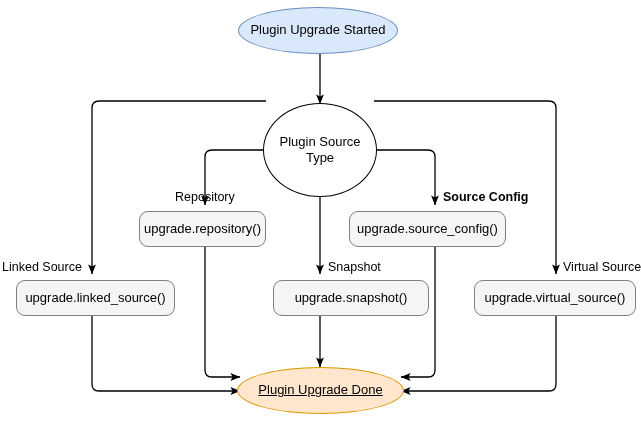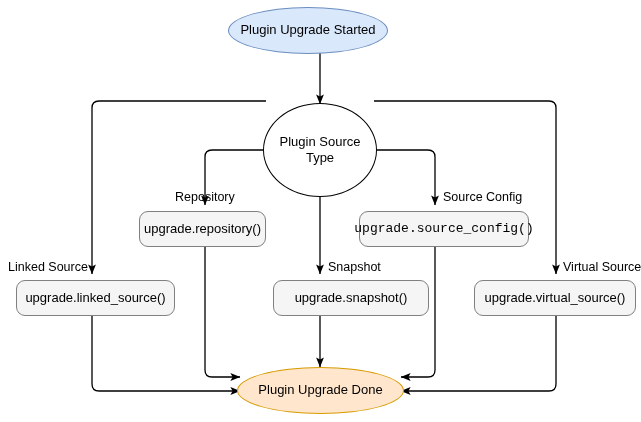--- a/index.html
+++ b/index.html
@@ -98,56 +98,56 @@
       <path d="M 435,244 L 435,370 Q 435,377 428,377 L 401,377" marker-end="url(#arrow)"></path>
 
       <path d="M 92,315 L 92,384 Q 92,391 99,391 L 240,391" marker-end="url(#arrow)"></path>
 
       <path d="M 320,315 L 320,367" marker-end="url(#arrow)"></path>
 
       <path d="M 556,315 L 556,384 Q 556,391 549,391 L 401,391" marker-end="url(#arrow)"></path>
     </g>
   </svg>
 
-  <div class="node node-start" style="left:228px; top:7px; width:160px; height:47px;">
+  <div class="node node-start" style="left:238px; top:7px; width:160px; height:47px;">
     <span>Plugin Upgrade Started</span>
   </div>
 
   <div class="node node-decision" style="left:263px; top:103px; width:114px; height:94px; flex-direction:column;">
     <span>Plugin Source</span>
     <span>Type</span>
   </div>
 
   <div class="node node-proc" style="left:139px; top:211px; width:127px; height:34px;">
     <span>upgrade.repository()</span>
   </div>
 
-  <div class="node node-proc" style="left:359px; top:211px; width:170px; height:34px;font-family:Liberation Mono, monospace;">
+  <div class="node node-proc" style="left:349px; top:211px; width:157px; height:34px;">
     <span>upgrade.source_config()</span>
   </div>
 
   <div class="node node-proc" style="left:16px; top:280px; width:159px; height:33px;">
     <span>upgrade.linked_source()</span>
   </div>
 
   <div class="node node-proc" style="left:241px; top:280px; width:156px; height:35px;margin-left:32px;">
     <span>upgrade.snapshot()</span>
   </div>
 
   <div class="node node-proc" style="left:474px; top:280px; width:162px; height:35px;">
     <span>upgrade.virtual_source()</span>
   </div>
 
-  <div class="node node-end" style="left:237px; top:367px; width:167px; height:47px;">
+  <div class="node node-end" style="left:237px; top:367px; width:167px; height:47px;text-decoration:underline;">
     <span>Plugin Upgrade Done</span>
   </div>
 
   <div class="edge-label" style="left:131px; top:190px;margin-left:44px;">Repository</div>
 
-  <div class="edge-label" style="left:443px; top:190px;">Source Config</div>
+  <div class="edge-label" style="left:443px; top:190px;font-weight:bold;">Source Config</div>
 
-  <div class="edge-label" style="left:8px; top:260px;">Linked Source</div>
+  <div class="edge-label" style="left:2px; top:260px;">Linked Source</div>
 
   <div class="edge-label" style="left:328px; top:260px;">Snapshot</div>
 
   <div class="edge-label" style="left:563px; top:260px;">Virtual Source</div>
 
 </div>
 
 </body></html>

